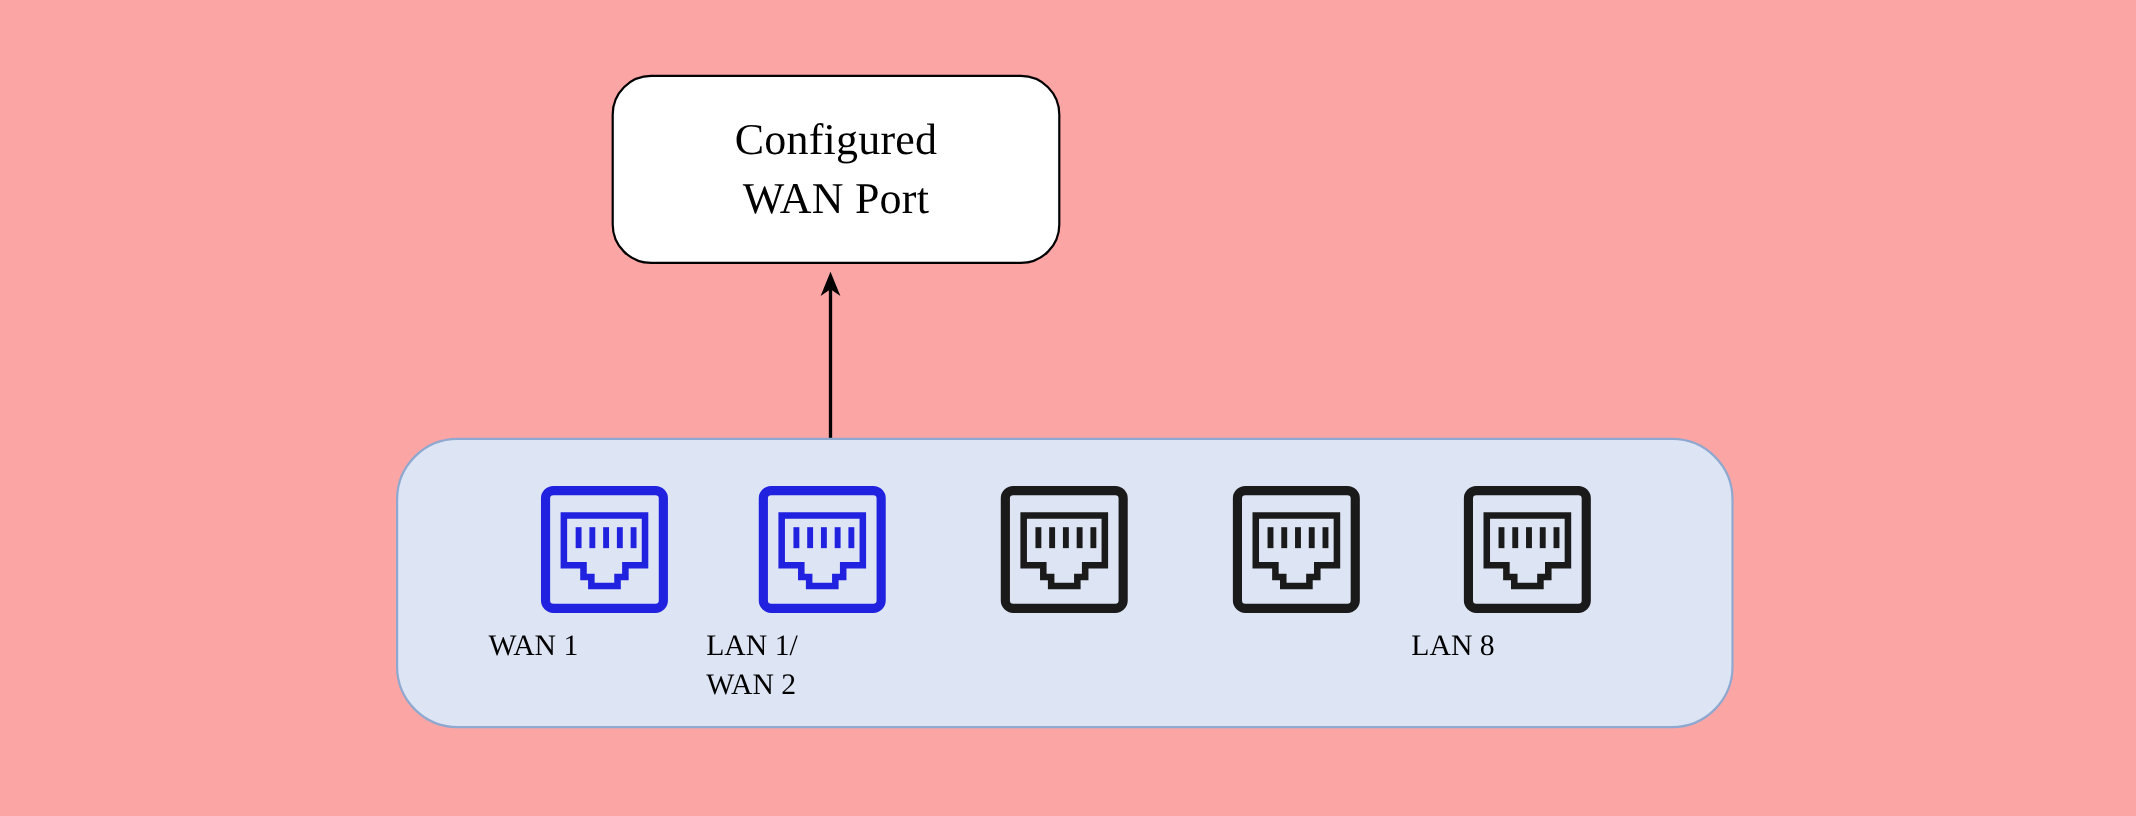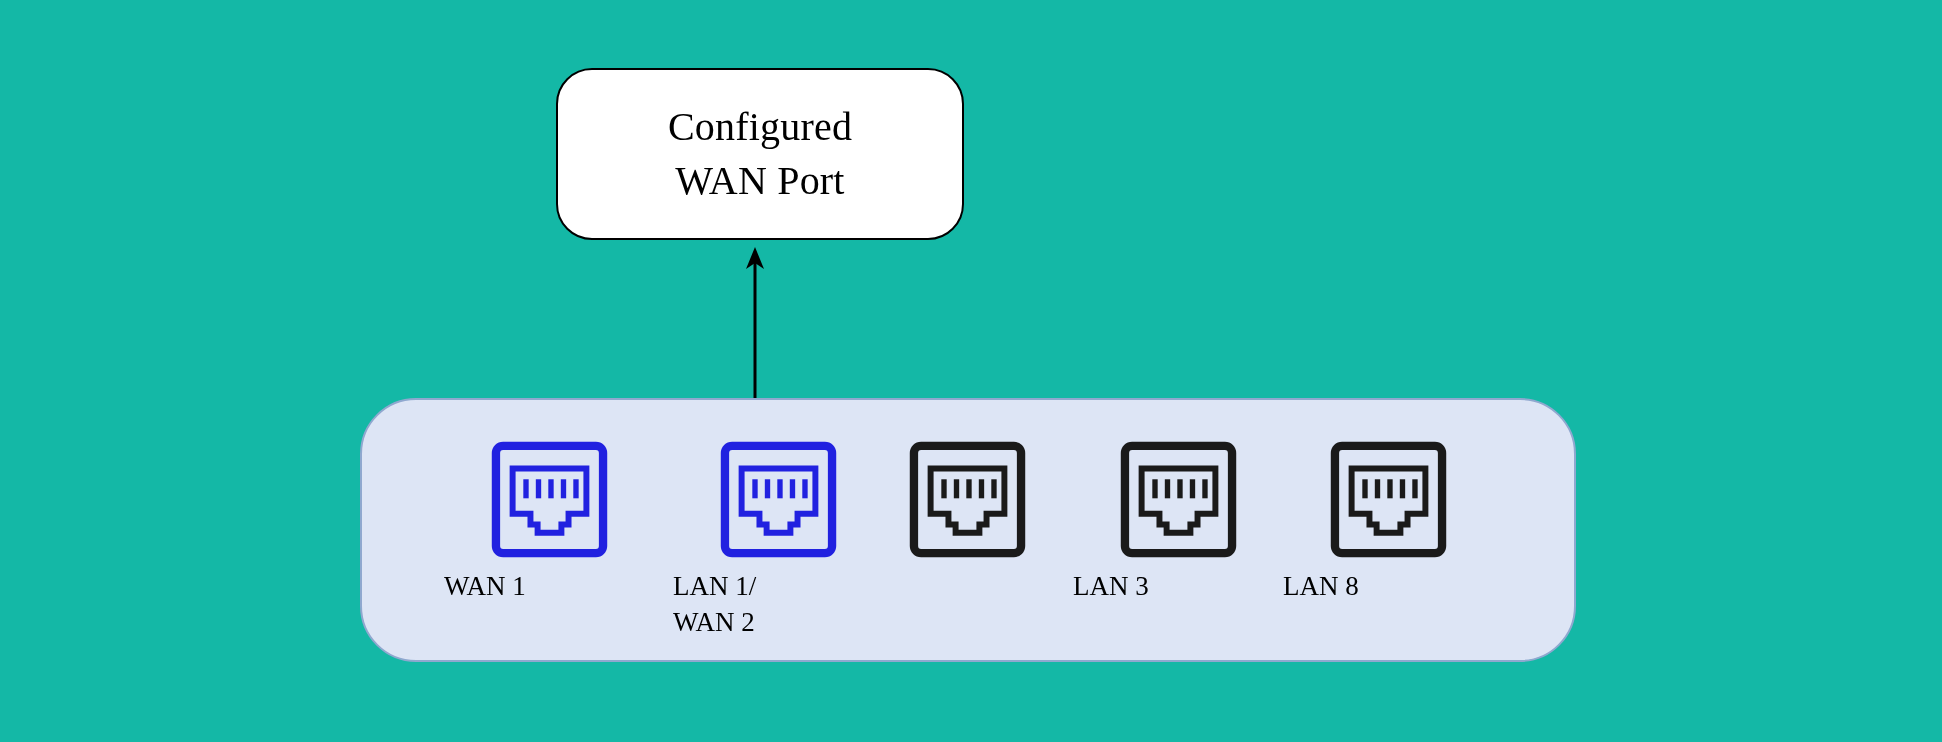--- a/index.html
+++ b/index.html
@@ -9,21 +9,21 @@
     background: #ffffff;
   }
   body {
     font-family: "Liberation Serif", "DejaVu Serif", serif;
   }
 
   #canvas {
     position: relative;
     width: 1942px;
     height: 742px;
-    background: #14b8a6;
+    background: #fca5a5;
     overflow: hidden;
   }
 
   
   .wan-box {
     position: absolute;
     left: 556px;
     top: 68px;
     width: 408px;
     height: 172px;
@@ -119,21 +119,21 @@
             <rect x="5" y="5" width="90" height="90" rx="6" ry="6" fill="none" stroke="#2121e0" stroke-width="7"></rect>
             <path d="M19 24 H81 V62 H66 V71 H60 V78 H40 V71 H34 V62 H19 Z" fill="none" stroke="#2121e0" stroke-width="5" stroke-linejoin="miter"></path>
             <rect x="28" y="33" width="4.5" height="16" fill="#2121e0"></rect>
             <rect x="38.5" y="33" width="4.5" height="16" fill="#2121e0"></rect>
             <rect x="49" y="33" width="4.5" height="16" fill="#2121e0"></rect>
             <rect x="59.5" y="33" width="4.5" height="16" fill="#2121e0"></rect>
             <rect x="70" y="33" width="4.5" height="16" fill="#2121e0"></rect>
           </svg>
           <div class="port-label">WAN 1</div>
         </div>
-        <div class="port" style="left: 416px;">
+        <div class="port" style="left: 385px;">
           <svg class="port-icon" viewBox="0 0 100 100">
             <rect x="5" y="5" width="90" height="90" rx="6" ry="6" fill="none" stroke="#2121e0" stroke-width="7"></rect>
             <path d="M19 24 H81 V62 H66 V71 H60 V78 H40 V71 H34 V62 H19 Z" fill="none" stroke="#2121e0" stroke-width="5" stroke-linejoin="miter"></path>
             <rect x="28" y="33" width="4.5" height="16" fill="#2121e0"></rect>
             <rect x="38.5" y="33" width="4.5" height="16" fill="#2121e0"></rect>
             <rect x="49" y="33" width="4.5" height="16" fill="#2121e0"></rect>
             <rect x="59.5" y="33" width="4.5" height="16" fill="#2121e0"></rect>
             <rect x="70" y="33" width="4.5" height="16" fill="#2121e0"></rect>
           </svg>
           <div class="port-label">LAN 1/
@@ -153,21 +153,20 @@
         <div class="port" style="left: 816px;">
           <svg class="port-icon" viewBox="0 0 100 100">
             <rect x="5" y="5" width="90" height="90" rx="6" ry="6" fill="none" stroke="#1a1a1a" stroke-width="7"></rect>
             <path d="M19 24 H81 V62 H66 V71 H60 V78 H40 V71 H34 V62 H19 Z" fill="none" stroke="#1a1a1a" stroke-width="5" stroke-linejoin="miter"></path>
             <rect x="28" y="33" width="4.5" height="16" fill="#1a1a1a"></rect>
             <rect x="38.5" y="33" width="4.5" height="16" fill="#1a1a1a"></rect>
             <rect x="49" y="33" width="4.5" height="16" fill="#1a1a1a"></rect>
             <rect x="59.5" y="33" width="4.5" height="16" fill="#1a1a1a"></rect>
             <rect x="70" y="33" width="4.5" height="16" fill="#1a1a1a"></rect>
           </svg>
-          <div class="port-label">LAN 3</div>
         </div>
         <div class="port" style="left: 1026px;">
           <svg class="port-icon" viewBox="0 0 100 100">
             <rect x="5" y="5" width="90" height="90" rx="6" ry="6" fill="none" stroke="#1a1a1a" stroke-width="7"></rect>
             <path d="M19 24 H81 V62 H66 V71 H60 V78 H40 V71 H34 V62 H19 Z" fill="none" stroke="#1a1a1a" stroke-width="5" stroke-linejoin="miter"></path>
             <rect x="28" y="33" width="4.5" height="16" fill="#1a1a1a"></rect>
             <rect x="38.5" y="33" width="4.5" height="16" fill="#1a1a1a"></rect>
             <rect x="49" y="33" width="4.5" height="16" fill="#1a1a1a"></rect>
             <rect x="59.5" y="33" width="4.5" height="16" fill="#1a1a1a"></rect>
             <rect x="70" y="33" width="4.5" height="16" fill="#1a1a1a"></rect>

